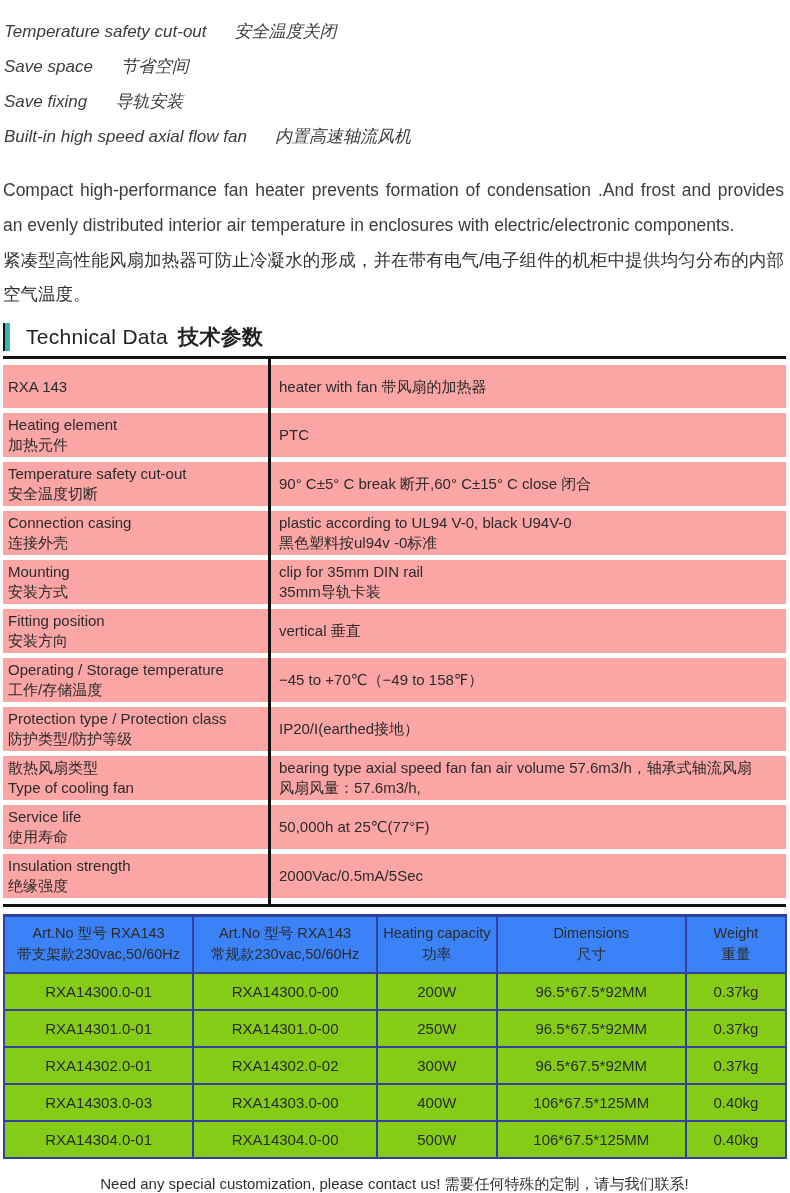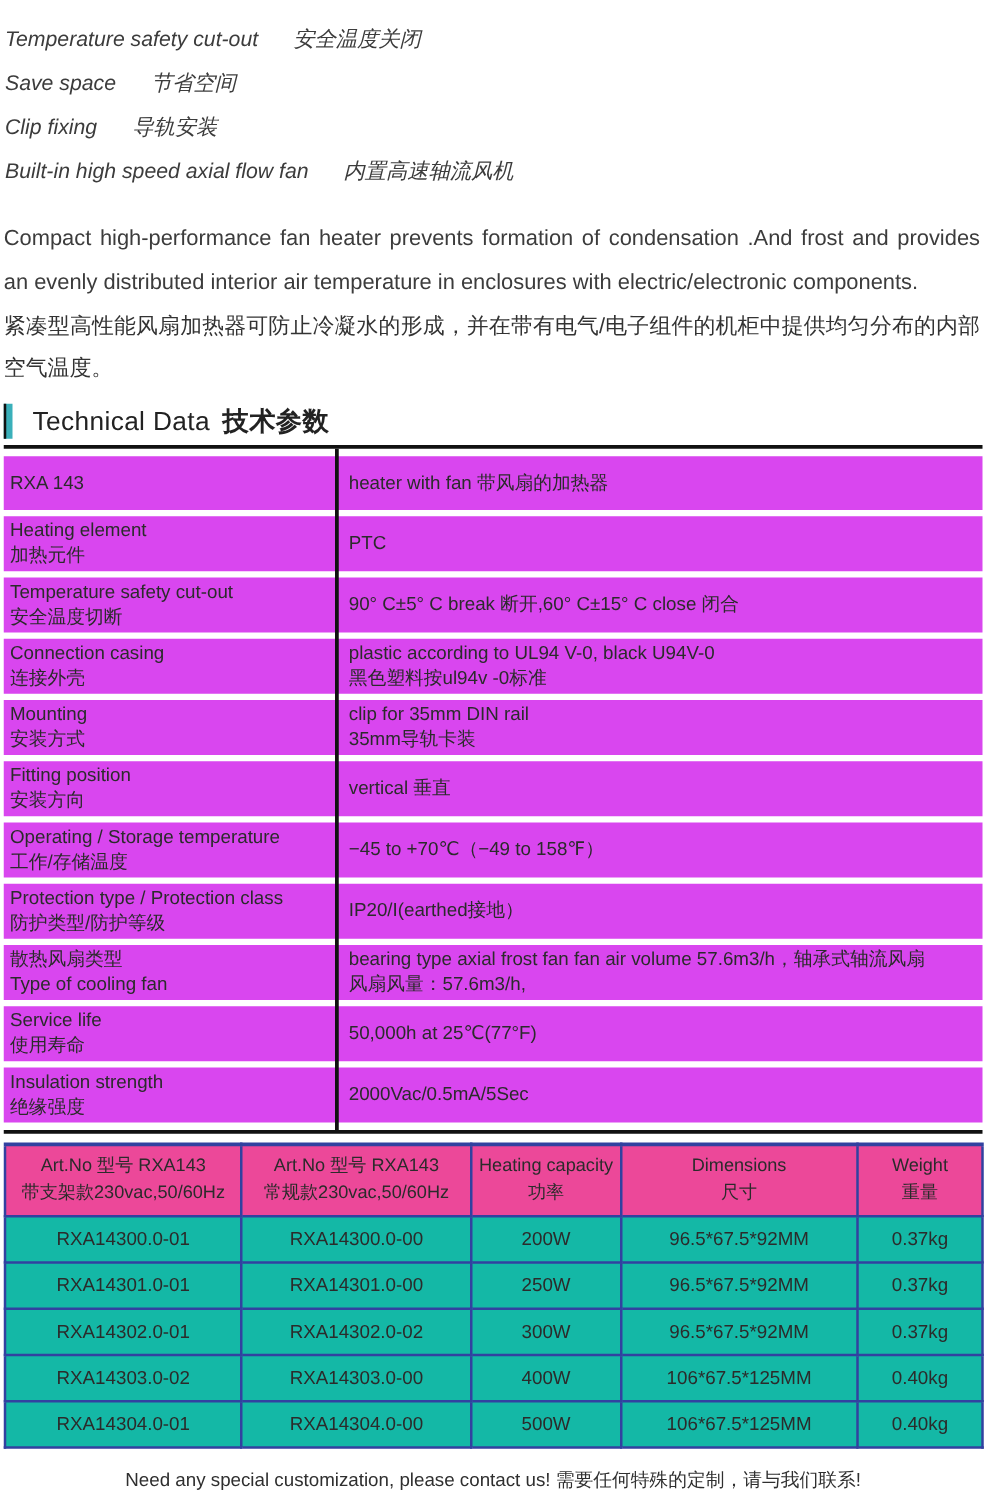--- a/index.html
+++ b/index.html
@@ -67,21 +67,21 @@
   }
   .tech-vline {
     position: absolute;
     left: 265px; top: 0; bottom: 0;
     width: 3px;
     background: #111111;
     z-index: 2;
   }
   .trow {
     display: flex;
-    background: #d946ef;
+    background: #fca5a5;
     min-height: 43px;
     margin-bottom: 5px;
   }
   .trow:last-child { margin-bottom: 6px; }
   .tlabel {
     width: 265px; flex: 0 0 auto;
     padding: 2px 8px 2px 5px;
     display: flex; flex-direction: column; justify-content: center;
     font-size: 15px; line-height: 20px; color: #2b2b2b;
   }
@@ -99,29 +99,29 @@
     border-collapse: collapse;
     table-layout: fixed;
   }
   .order-table th, .order-table td {
     border: 2px solid #3241a0;
     text-align: center;
     vertical-align: middle;
     color: #2b2b2b;
   }
   .order-table thead th {
-    background: #ec4899;
+    background: #3b82f6;
     font-weight: 400;
     font-size: 14.5px;
     line-height: 21px;
     height: 57px;
     padding: 3px 2px;
   }
   .order-table tbody td {
-    background: #14b8a6;
+    background: #84cc16;
     font-size: 15px;
     height: 37px;
     padding: 6px;
   }
   .order-table { border-top: 3px solid #3241a0; }
   .col-1 { width: 24.2%; }
   .col-2 { width: 23.5%; }
   .col-3 { width: 15.3%; }
   .col-4 { width: 24.2%; }
   .col-5 { width: 12.8%; }
@@ -140,21 +140,21 @@
 <div class="page">
 
   <div class="features">
     <div class="feature-line">
       <span>Temperature safety cut-out</span><span class="zh">安全温度关闭</span>
     </div>
     <div class="feature-line">
       <span>Save space</span><span class="zh">节省空间</span>
     </div>
     <div class="feature-line">
-      <span>Clip fixing</span><span class="zh">导轨安装</span>
+      <span>Save fixing</span><span class="zh">导轨安装</span>
     </div>
     <div class="feature-line">
       <span>Built-in high speed axial flow fan</span><span class="zh">内置高速轴流风机</span>
     </div>
   </div>
 
   <div class="description">
     <div class="desc-en">Compact high-performance fan heater prevents formation of condensation .And frost and provides an evenly distributed interior air temperature in enclosures with electric/electronic components.</div>
     <div class="desc-zh">紧凑型高性能风扇加热器可防止冷凝水的形成，并在带有电气/电子组件的机柜中提供均匀分布的内部空气温度。</div>
   </div>
@@ -257,21 +257,21 @@
         <div></div>
       </div>
     </div>
 
     <div class="trow">
       <div class="tlabel">
         <div>散热风扇类型</div>
         <div>Type of cooling fan</div>
       </div>
       <div class="tvalue">
-        <div>bearing type axial frost fan fan air volume  57.6m3/h，轴承式轴流风扇</div>
+        <div>bearing type axial speed fan fan air volume  57.6m3/h，轴承式轴流风扇</div>
         <div>风扇风量：57.6m3/h,</div>
       </div>
     </div>
 
     <div class="trow">
       <div class="tlabel">
         <div>Service life</div>
         <div>使用寿命</div>
       </div>
       <div class="tvalue">
@@ -333,21 +333,21 @@
         <td>0.37kg</td>
       </tr>
       <tr>
         <td>RXA14302.0-01</td>
         <td>RXA14302.0-02</td>
         <td>300W</td>
         <td>96.5*67.5*92MM</td>
         <td>0.37kg</td>
       </tr>
       <tr>
-        <td>RXA14303.0-02</td>
+        <td>RXA14303.0-03</td>
         <td>RXA14303.0-00</td>
         <td>400W</td>
         <td>106*67.5*125MM</td>
         <td>0.40kg</td>
       </tr>
       <tr>
         <td>RXA14304.0-01</td>
         <td>RXA14304.0-00</td>
         <td>500W</td>
         <td>106*67.5*125MM</td>

